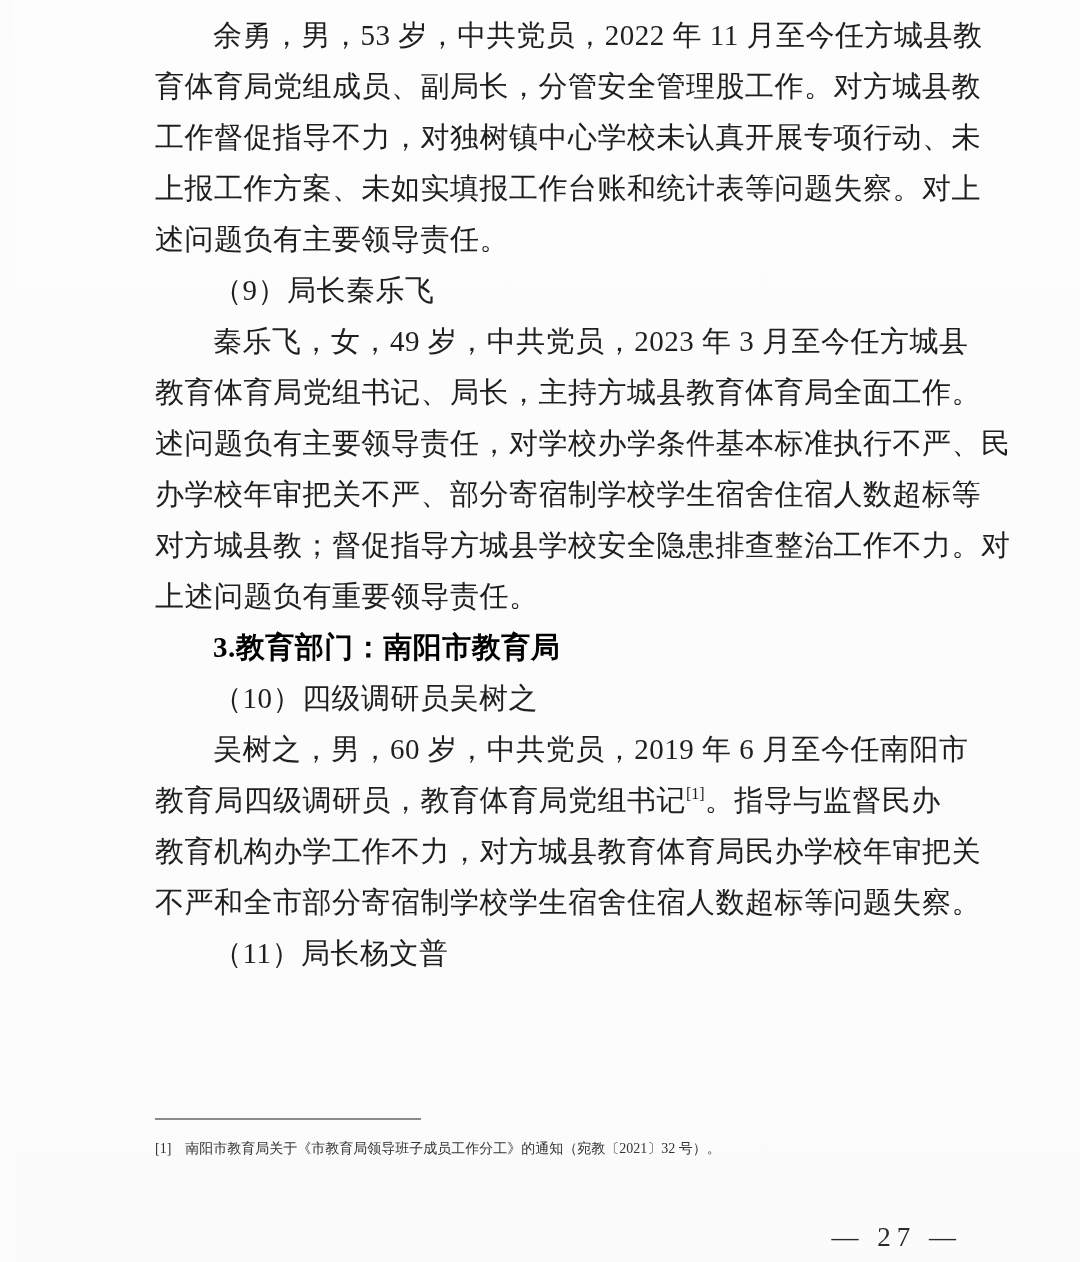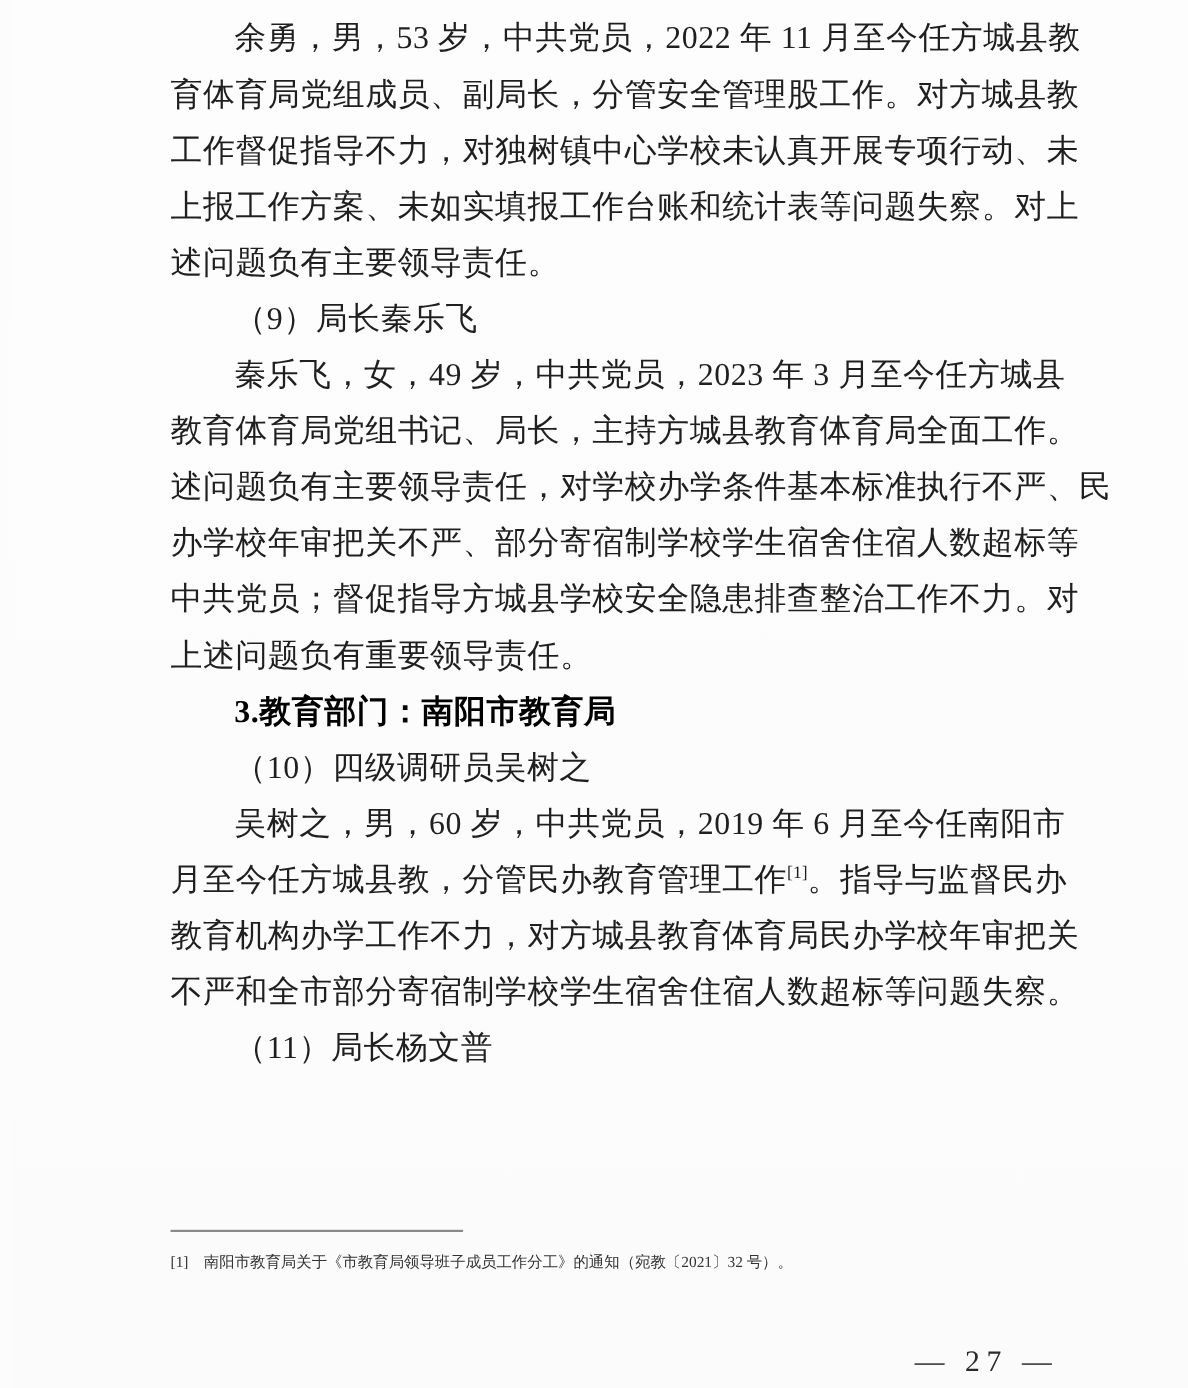--- a/index.html
+++ b/index.html
@@ -84,29 +84,29 @@
     <div class="line">工作督促指导不力，对独树镇中心学校未认真开展专项行动、未</div>
     <div class="line">上报工作方案、未如实填报工作台账和统计表等问题失察。对上</div>
     <div class="line">述问题负有主要领导责任。</div>
 
     <div class="line indent">（9）局长秦乐飞</div>
 
     <div class="line indent">秦乐飞，女，49 岁，中共党员，2023 年 3 月至今任方城县</div>
     <div class="line">教育体育局党组书记、局长，主持方城县教育体育局全面工作。</div>
     <div class="line">述问题负有主要领导责任，对学校办学条件基本标准执行不严、民</div>
     <div class="line">办学校年审把关不严、部分寄宿制学校学生宿舍住宿人数超标等</div>
-    <div class="line">中共党员；督促指导方城县学校安全隐患排查整治工作不力。对</div>
+    <div class="line">对方城县教；督促指导方城县学校安全隐患排查整治工作不力。对</div>
     <div class="line">上述问题负有重要领导责任。</div>
 
     <div class="line indent bold">3.教育部门：南阳市教育局</div>
 
     <div class="line indent">（10）四级调研员吴树之</div>
 
     <div class="line indent">吴树之，男，60 岁，中共党员，2019 年 6 月至今任南阳市</div>
-    <div class="line"><span>月至今任方城县教，分管民办教育管理工作</span><span class="fn-ref">[1]</span><span>。指导与监督民办</span></div>
+    <div class="line"><span>教育局四级调研员，教育体育局党组书记</span><span class="fn-ref">[1]</span><span>。指导与监督民办</span></div>
     <div class="line">教育机构办学工作不力，对方城县教育体育局民办学校年审把关</div>
     <div class="line">不严和全市部分寄宿制学校学生宿舍住宿人数超标等问题失察。</div>
 
     <div class="line indent">（11）局长杨文普</div>
   </div>
 
   <div class="footnote-area">
     <div class="footnote-rule"></div>
     <div class="footnote">
       <span class="fn-marker">[1]</span><span>南阳市教育局关于《市教育局领导班子成员工作分工》的通知（宛教〔2021〕32 号）。</span>

